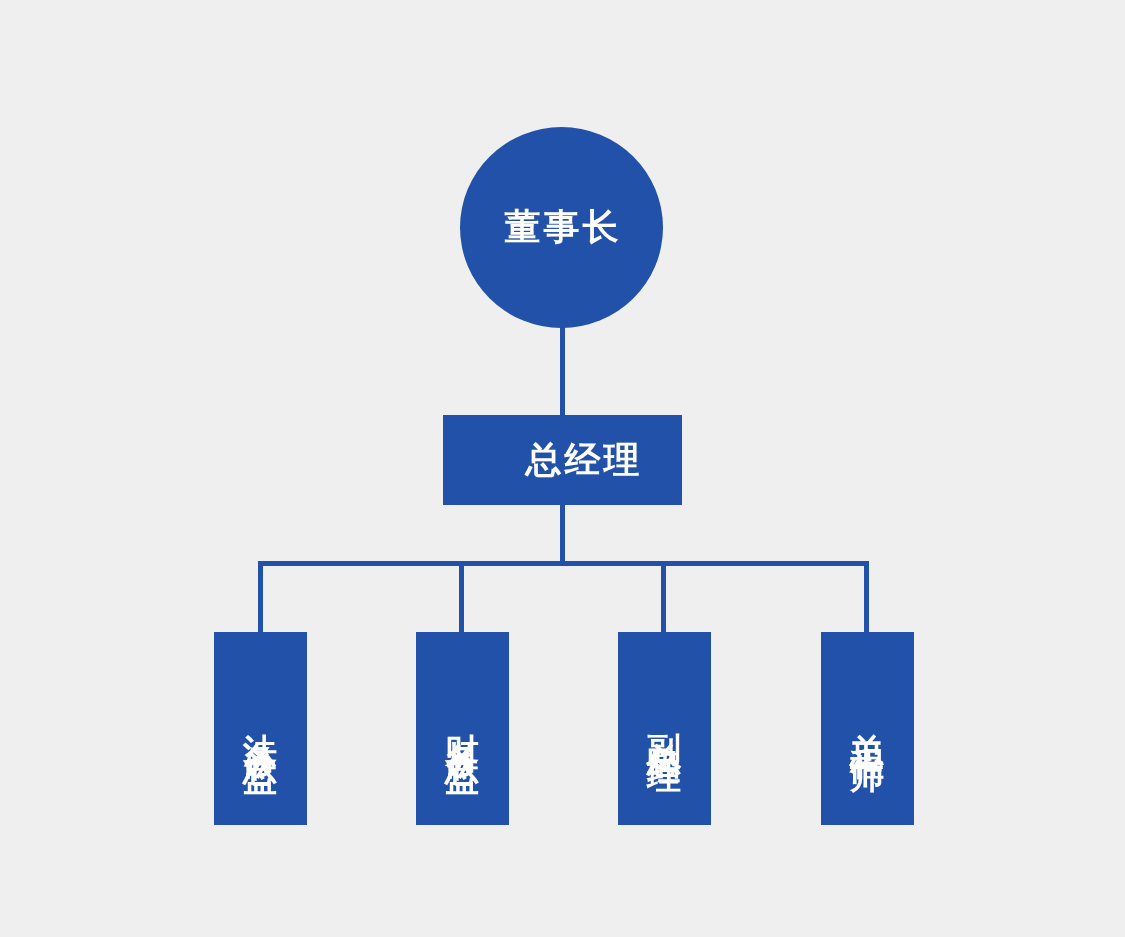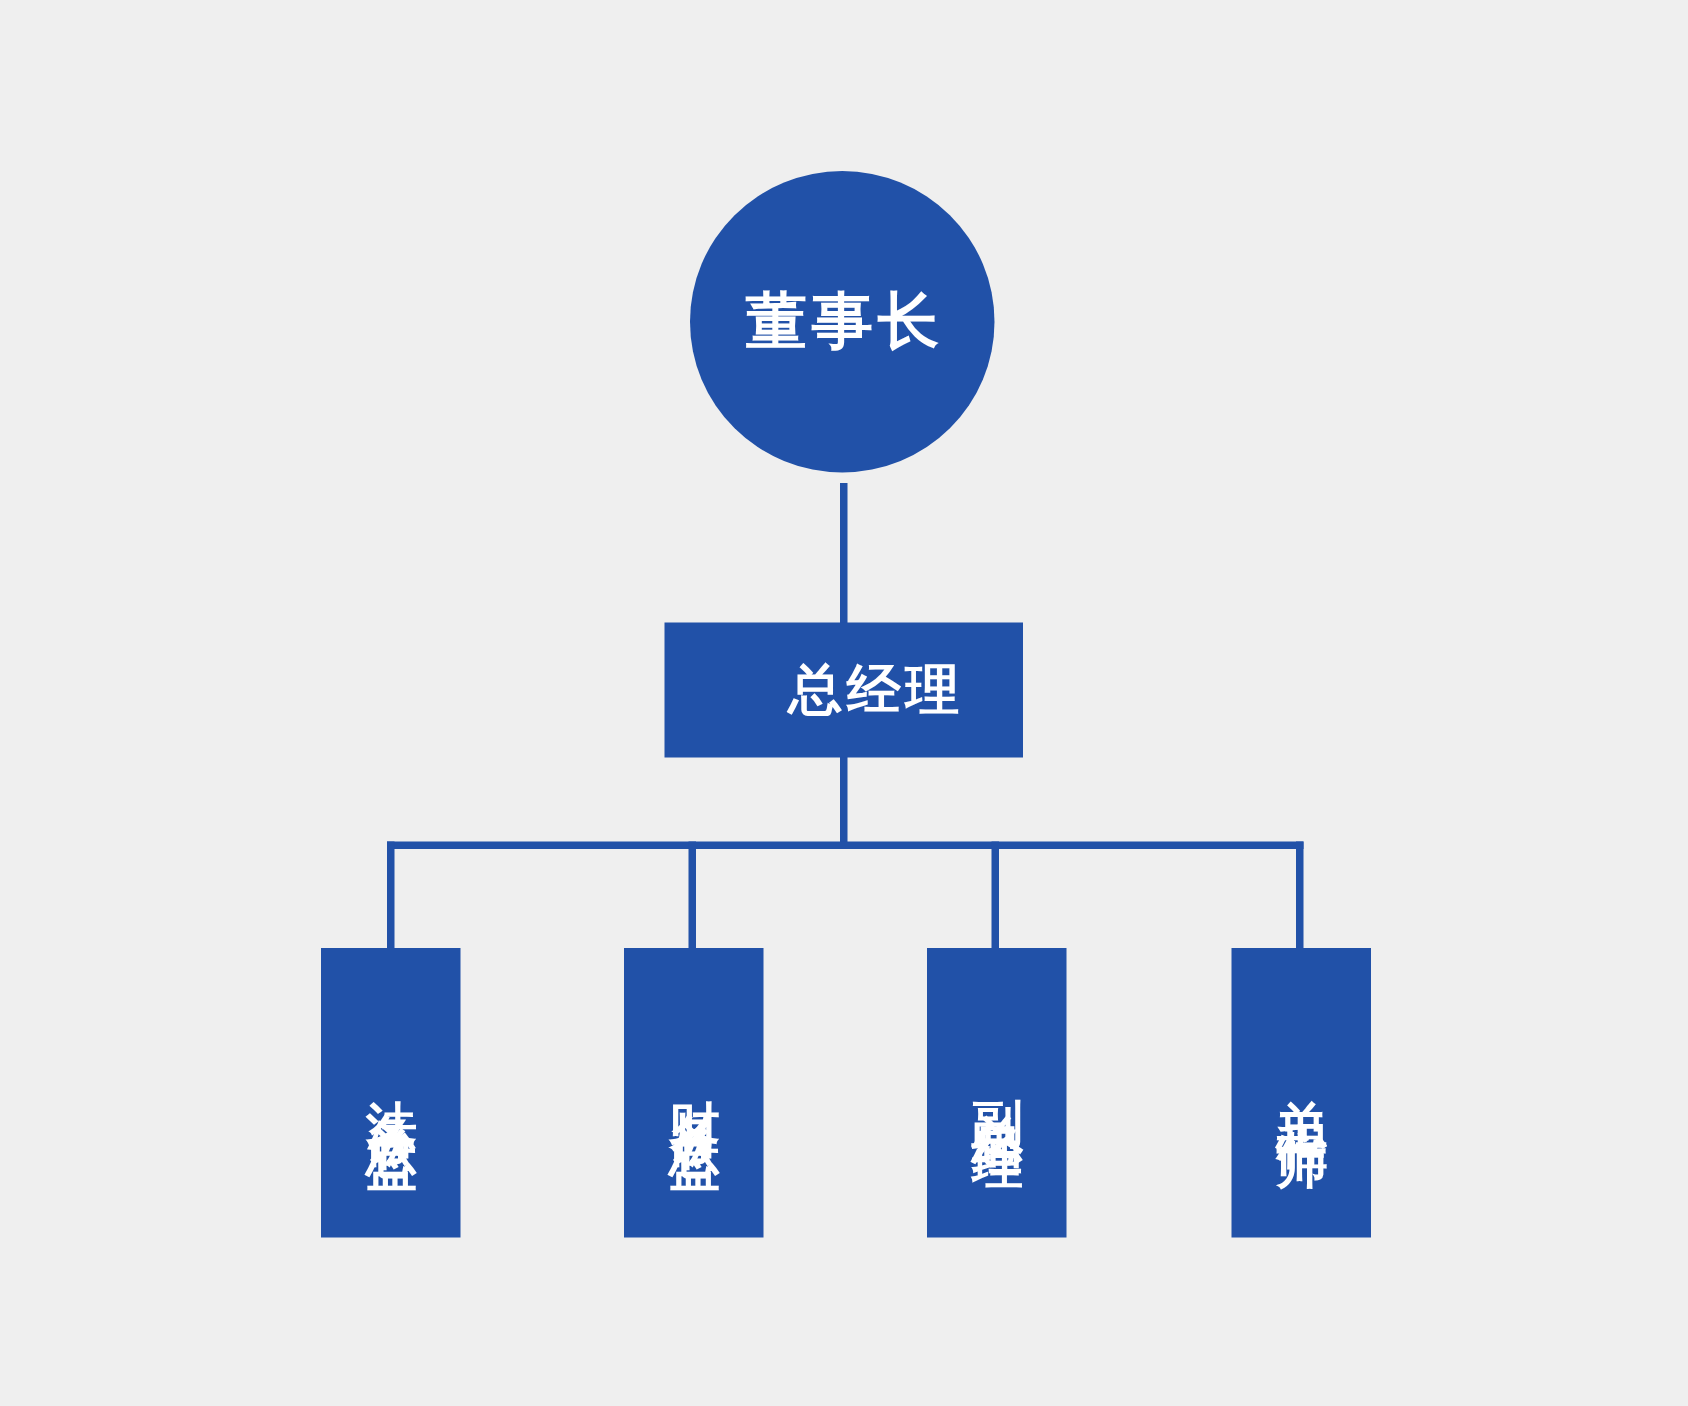--- a/index.html
+++ b/index.html
@@ -26,25 +26,25 @@
     color: var(--text_on_accent);
     display: flex;
     align-items: center;
     justify-content: center;
     font-weight: bold;
     text-align: center;
   }
 
   .node-circle {
     left: 460px;
-    top: 114px;
+    top: 127px;
     width: 203px;
     height: 201px;
     border-radius: 50%;
-    font-size: 41px;
+    font-size: 36px;
     letter-spacing: 3px;
     font-family: Liberation Serif, serif;
   }
   .node-circle .hlabel { padding-left: 3px; }
 
   .node-rect {
     left: 443px;
     top: 415px;
     width: 239px;
     height: 90px;

